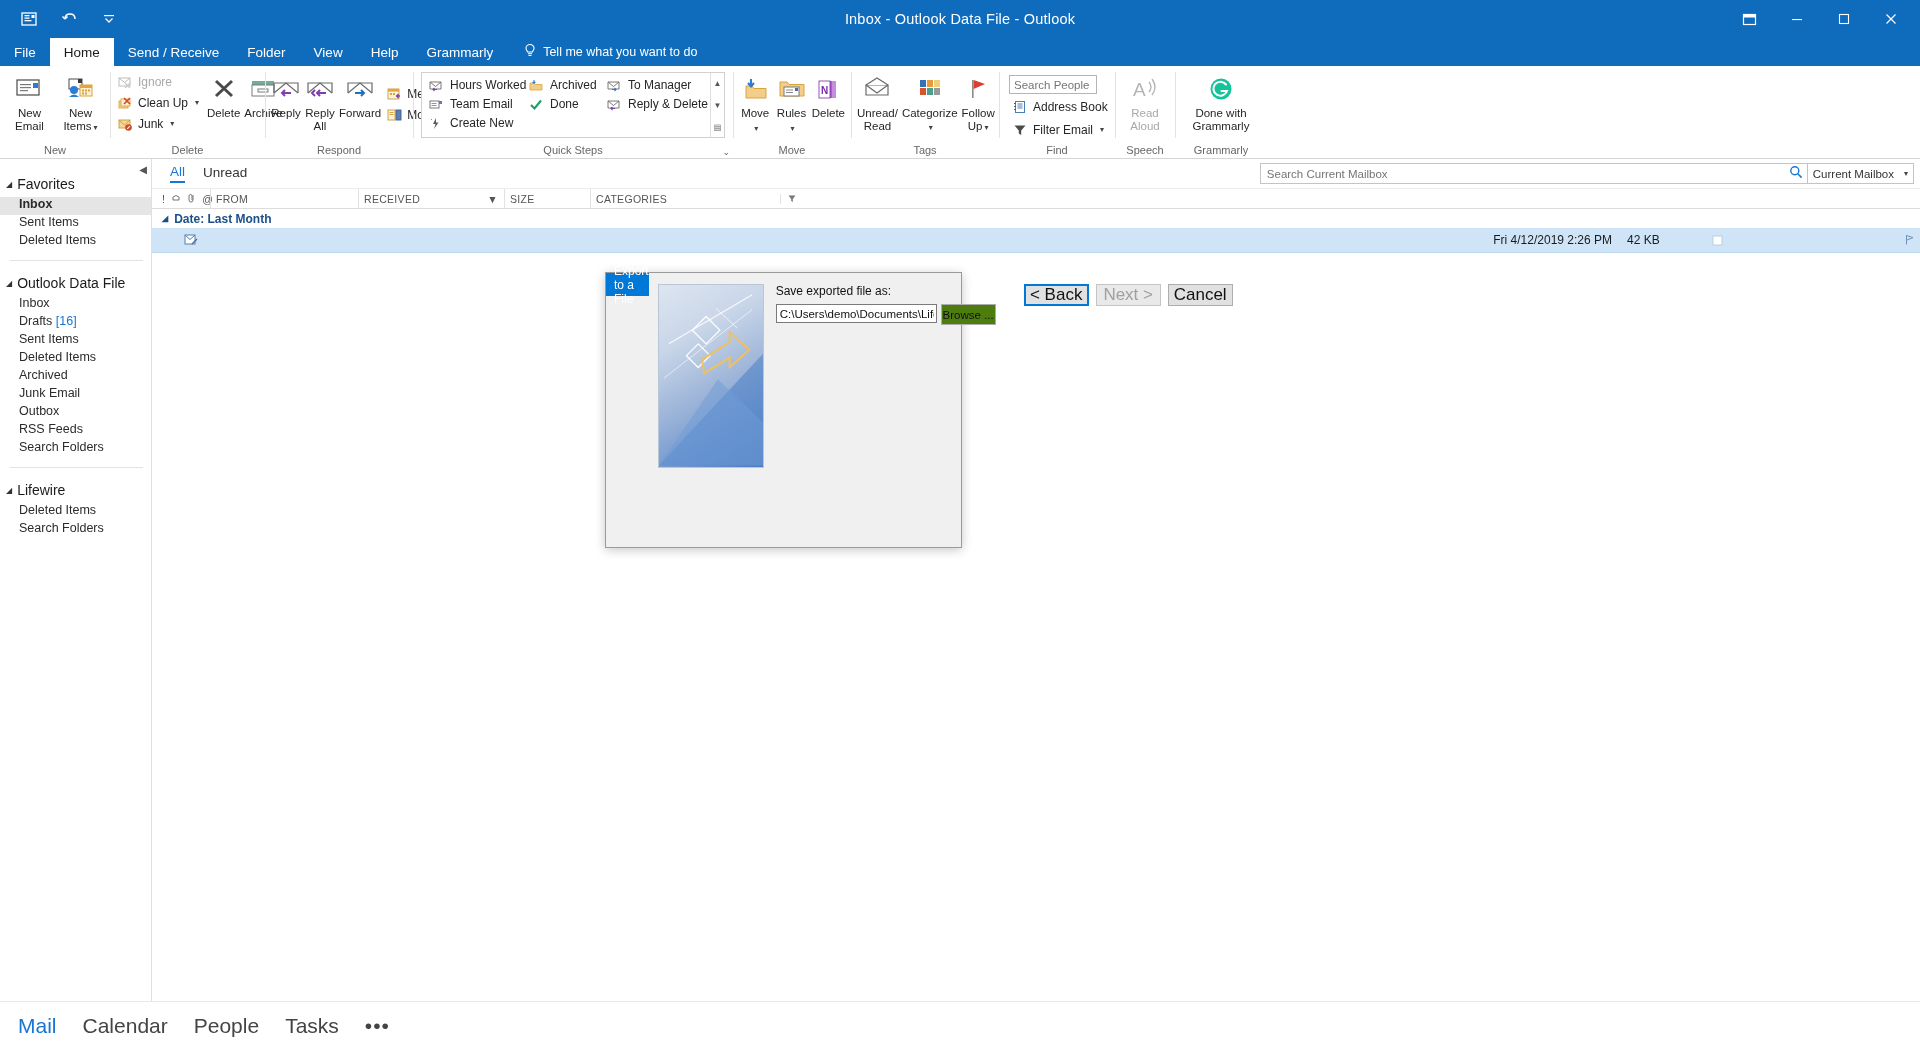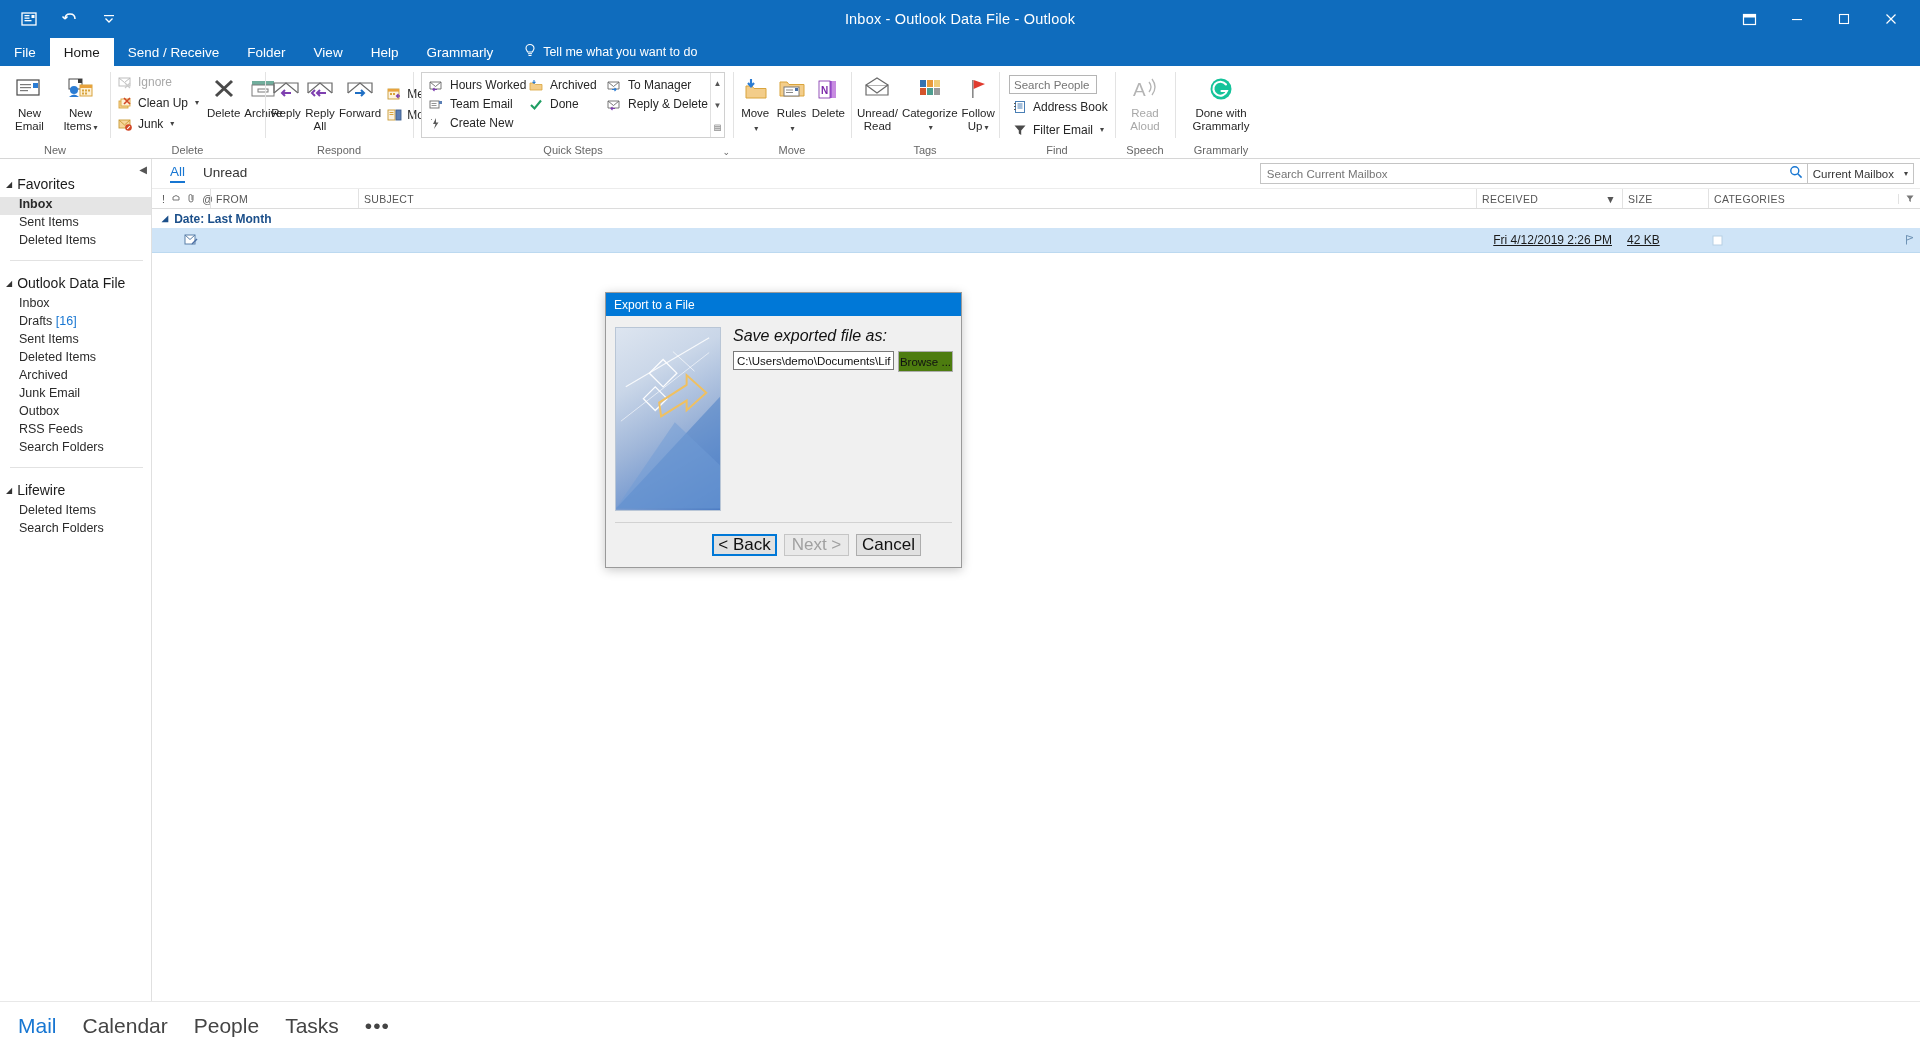--- a/index.html
+++ b/index.html
@@ -156,21 +156,21 @@
   .lh-flag { width: 22px; border-left:1px solid #e2e2e2; display:flex; align-items:center;
              justify-content:center; }
 
   
   .grouprow {
     height: 19px; display:flex; align-items:center; gap:6px; padding-left:10px;
     font-size:12px; color:#1b4f8a; font-weight:bold; background:#fff; cursor:pointer;
   }
   .msgrow {
     height: 25px; background:#cfe4f7; display:flex; align-items:center;
-    font-size:12px; color:#1b1b1b; cursor:pointer; border-bottom:1px solid #bcd9f0;text-decoration:underline;
+    font-size:12px; color:#1b1b1b; cursor:pointer; border-bottom:1px solid #bcd9f0;
   }
   .mr-icon { width:58px; display:flex; align-items:center; padding-left:32px; }
   .mr-from { width:148px; }
   .mr-subject { flex:1; }
   .mr-recv { width:146px; text-align:right; padding-right:10px; }
   .mr-size { width:86px; padding-left:5px; }
   .mr-cat { width:190px; display:flex; align-items:center; padding-left:4px; }
   .mr-flag { width:22px; display:flex; align-items:center; justify-content:center; }
 
   .emptybody { flex:1; background:#fff; }
@@ -195,38 +195,38 @@
              cursor:pointer; }
   .viewbtn.sel { background:#dfdfdf; }
   .zoomslider { display:flex; align-items:center; gap:5px; }
   .zs-track { width:78px; height:1px; background:#999; position:relative; }
   .zs-thumb { position:absolute; left:0; top:-5px; width:5px; height:11px; background:#555; }
   .zs-pm { font-size:12px; color:#444; cursor:pointer; width:10px; text-align:center; }
 
   
   .dlg-overlay { position:absolute; inset:0; pointer-events:none; }
   .dialog {
-    position:absolute; left: 605px; top: 292px; width: 357px; height: 276px;
+    position:absolute; left: 605px; top: 272px; width: 357px; height: 276px;
     background:#f0f0f0; border:1px solid #9a9a9a; pointer-events:auto;
     box-shadow: 0 2px 10px rgba(0,0,0,.22);
-    display:flex; flex-direction:column;
+    display:flex; flex-direction:row;
   }
   .dlg-title {
     height: 23px; background:#0078d7; color:#fff; display:flex; align-items:center;
     padding-left: 8px; font-size: 12px;
   }
   .dlg-body { flex:1; display:flex; padding: 11px 0 0 9px; }
   .dlg-art {
     width: 106px; height: 184px; flex:none; position:relative; overflow:hidden;
     border:1px solid #b9c6d6;
     background: linear-gradient(150deg,#dde5f0 0%, #c9d6e8 28%, #9fb6d9 55%, #7fa0d2 72%, #4d7cc4 100%);
   }
   .dlg-art svg { position:absolute; inset:0; }
   .dlg-right { flex:1; padding-left: 12px; padding-right: 10px; }
-  .dlg-label { font-size:16px; color:#111; margin-bottom:6px;font-style:italic; }
+  .dlg-label { font-size:12px; color:#111; margin-bottom:6px; }
   .dlg-row { display:flex; align-items:stretch; gap:4px; }
   .dlg-input {
     flex:1; height:19px; border:1px solid #7a7a7a; background:#fff; font-size:11.5px;
     color:#111; padding: 0 2px 0 3px; font-family:"Liberation Sans",sans-serif; outline:none;
     min-width:0;
   }
   .dlg-browse {
     width: 55px; height:21px; border:1px solid #adadad; background:#4d7c0f;
     font-size:11.5px; color:#111; cursor:pointer; font-family:"Liberation Sans",sans-serif;
   }
@@ -792,21 +792,20 @@
             </svg>
           </span>
           <span>
             <svg width="9" height="10" viewBox="0 0 9 10">
               <path d="M6 2 L6 7 Q6 9 4 9 Q2 9 2 7 L2 3 Q2 1.5 3.5 1.5 Q5 1.5 5 3 L5 7" fill="none" stroke="#666" stroke-width="0.9"></path>
             </svg>
           </span>
           <span>@</span>
         </div>
         <div class="lh-cell lh-from">FROM</div>
-        <div class="lh-cell lh-subject">SUBJECT</div>
         <div class="lh-cell lh-recv">
           <span>RECEIVED</span>
           <span>▼</span>
         </div>
         <div class="lh-cell lh-size">SIZE</div>
         <div class="lh-cell lh-cat">CATEGORIES</div>
         <div class="lh-flag">
           <svg width="10" height="10" viewBox="0 0 10 10">
             <path d="M1.5 1.5 L8.5 1.5 L5.8 5 L5.8 8 L4.2 7 L4.2 5 Z" fill="#777"></path>
           </svg>

